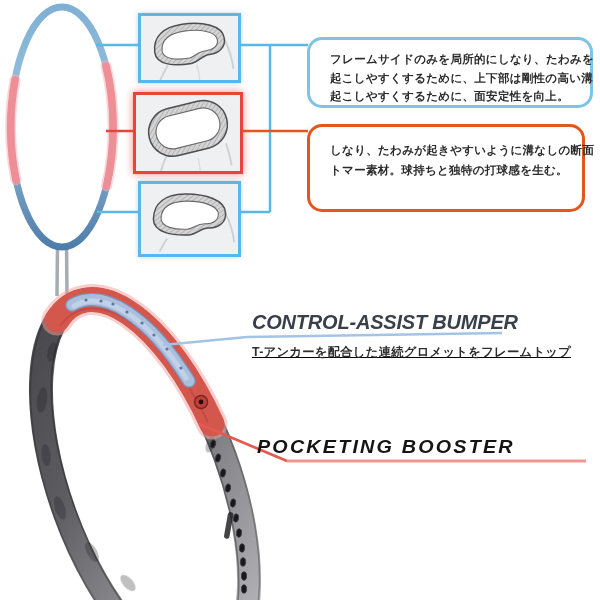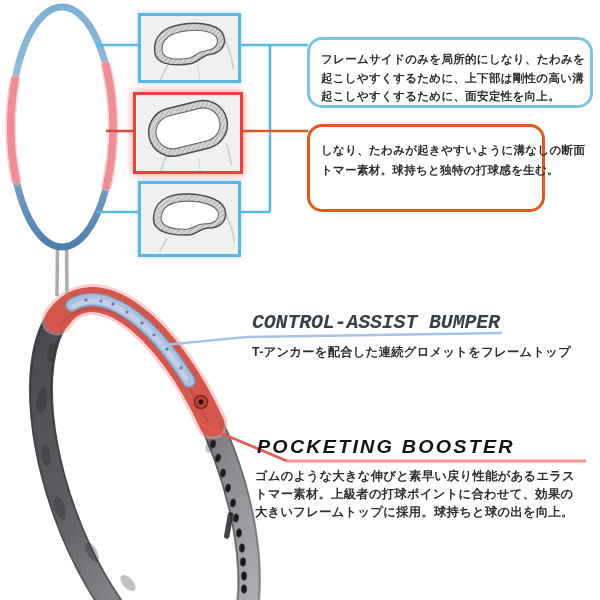--- a/index.html
+++ b/index.html
@@ -13,32 +13,32 @@
   .xbox.blue{border:3px solid #5ab7e8;box-shadow:0 0 5px rgba(120,190,230,.55);}
   .xbox.red{border:3px solid #e8443c;box-shadow:0 0 8px rgba(242,120,115,.85);}
   #box-top{left:138px;top:13px;width:103px;height:70px;}
   #box-mid{left:133px;top:92px;width:110px;height:82px;}
   #box-bottom{left:138px;top:181px;width:103px;height:76px;}
   .xbox svg{width:100%;height:100%;}
   
   #gfx{position:absolute;left:0;top:0;z-index:2;pointer-events:none;}
   
   .bubble{position:absolute;box-sizing:border-box;background:#fff;border-radius:15px;z-index:3;
-          padding:10px 11px 8px;}
+          padding:10px 20px 8px;}
   #bubble-grooved{left:307px;top:37px;width:286px;height:71px;border:3px solid #7cc4e6;}
-  #bubble-grooveless{left:307px;top:124px;width:238px;height:88px;border:3px solid #e2571b;padding-top:13px;}
+  #bubble-grooveless{left:307px;top:124px;width:278px;height:88px;border:3px solid #e2571b;padding-top:13px;}
   .jp-line{white-space:nowrap;font-size:11.5px;font-weight:bold;color:#2b2b2b;
            letter-spacing:.3px;line-height:1.62;}
   #bubble-grooveless .jp-line{line-height:1.74;}
   
   .feature-title{position:absolute;z-index:3;font-style:italic;font-weight:bold;white-space:nowrap;}
-  #title-bumper{left:252px;top:311px;font-size:20px;color:#3a4049;letter-spacing:-.2px;font-family:Liberation Mono, monospace;}
+  #title-bumper{left:252px;top:311px;font-size:20px;color:#3a4049;letter-spacing:-.2px;}
   #title-booster{left:257px;top:436px;font-size:19px;color:#141414;letter-spacing:2.1px;transform:scaleX(1.04);transform-origin:left;}
   .feature-desc{position:absolute;z-index:3;}
-  #desc-bumper{left:252px;top:343px;}
+  #desc-bumper{left:252px;top:343px;text-decoration:underline;}
   #desc-booster{left:255px;top:467px;}
   .feature-desc .jp-line{font-size:12.3px;line-height:1.47;color:#2e2e2e;}
 </style>
 </head>
 <body>
 
 <div class="canvas">
 
   <div class="xbox blue" id="box-top">
     <svg viewBox="0 0 104 70">
@@ -184,19 +184,14 @@
     <div class="jp-line">しなり、たわみが起きやすいように溝なしの断面</div>
     <div class="jp-line">トマー素材。球持ちと独特の打球感を生む。</div>
   </div>
 
   <div class="feature-title" id="title-bumper">CONTROL-ASSIST BUMPER</div>
   <div class="feature-desc" id="desc-bumper">
     <div class="jp-line">T-アンカーを配合した連続グロメットをフレームトップ</div>
   </div>
 
   <div class="feature-title" id="title-booster">POCKETING BOOSTER</div>
-  <div class="feature-desc" id="desc-booster">
-    <div class="jp-line">ゴムのような大きな伸びと素早い戻り性能があるエラス</div>
-    <div class="jp-line">トマー素材。上級者の打球ポイントに合わせて、効果の</div>
-    <div class="jp-line">大きいフレームトップに採用。球持ちと球の出を向上。</div>
-  </div>
 
 </div>
 
 </body></html>

